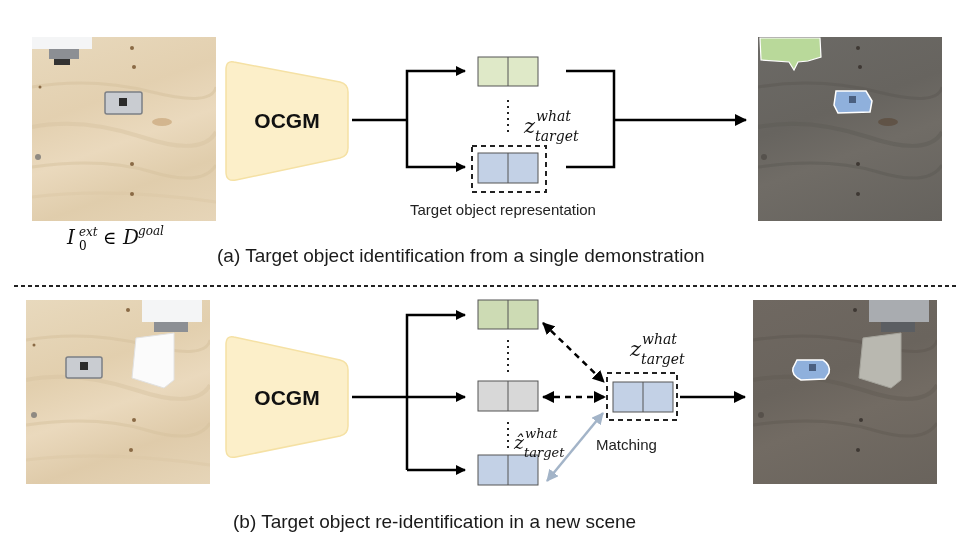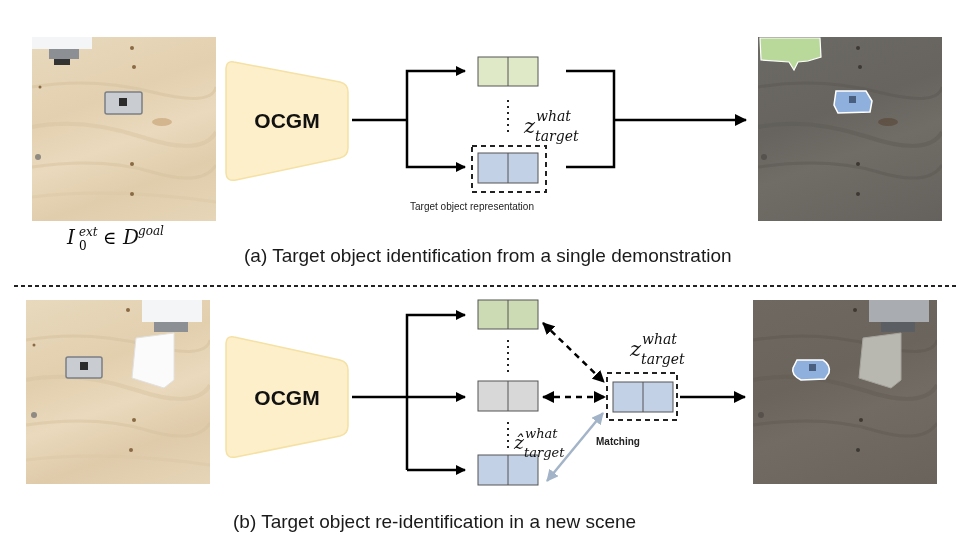--- a/index.html
+++ b/index.html
@@ -3,21 +3,21 @@
 <meta charset="utf-8">
 <style>
   html, body { margin:0; padding:0; background:#ffffff; }
   body { width:970px; height:544px; position:relative; overflow:hidden; font-family:"Liberation Sans", sans-serif; color:#111; }
   .abs { position:absolute; }
   svg.layer { position:absolute; left:0; top:0; }
   .photo { position:absolute; overflow:hidden; }
   .caption { position:absolute; font-size:19px; color:#1a1a1a; white-space:nowrap; }
   .ocgm-label { font-family:"Liberation Sans", sans-serif; font-weight:bold; font-size:21px; fill:#111; }
   .math { font-family:"DejaVu Serif", "Liberation Serif", serif; font-style:italic; fill:#111; }
-  .small-label { position:absolute; font-size:10px; color:#222; white-space:nowrap; }
+  .small-label { position:absolute; font-size:15px; color:#222; white-space:nowrap; }
 </style>
 </head>
 <body>
 
 <div class="photo" style="left:32px; top:37px; width:184px; height:184px; background:linear-gradient(160deg,#e8d9bd 0%,#e3d0b0 35%,#ead9bd 55%,#e0cdac 75%,#e6d5b8 100%);">
   <svg width="184" height="184">
     <path d="M0 50 Q60 40 120 55 T184 50" stroke="#d7c3a0" stroke-width="3" fill="none" opacity="0.6"></path>
     <path d="M0 90 Q50 80 110 100 T184 95" stroke="#d8c4a1" stroke-width="4" fill="none" opacity="0.5"></path>
     <path d="M0 130 Q70 120 120 135 T184 128" stroke="#d6c29e" stroke-width="3" fill="none" opacity="0.5"></path>
     <path d="M0 160 Q80 150 184 165" stroke="#dbc8a6" stroke-width="3" fill="none" opacity="0.5"></path>
@@ -158,23 +158,23 @@
   </g>
   <g>
     <text class="math" x="630" y="356" font-size="21">z</text>
     <text class="math" x="642" y="344" font-size="14">what</text>
     <text class="math" x="641" y="364" font-size="14">target</text>
   </g>
   <line x1="680" y1="397" x2="745" y2="397" stroke="#000" stroke-width="2.5" marker-end="url(#ahs)"></line>
 </svg>
 
 <div class="small-label" style="left:410px; top:201px;">Target object representation</div>
-<div class="small-label" style="left:596px; top:436px;font-weight:bold;">Matching</div>
-
-<div class="caption" style="left:244px; top:245px;">(a) Target object identification from a single demonstration</div>
+<div class="small-label" style="left:596px; top:436px;">Matching</div>
+
+<div class="caption" style="left:217px; top:245px;">(a) Target object identification from a single demonstration</div>
 
 <div class="photo" style="left:26px; top:300px; width:184px; height:184px; background:linear-gradient(160deg,#e8d9bd 0%,#e2cfae 35%,#ead9bd 55%,#dfcbaa 75%,#e6d5b8 100%);">
   <svg width="184" height="184">
     <path d="M0 40 Q60 30 120 45 T184 40" stroke="#d7c3a0" stroke-width="3" fill="none" opacity="0.6"></path>
     <path d="M0 80 Q50 70 110 90 T184 85" stroke="#d8c4a1" stroke-width="4" fill="none" opacity="0.5"></path>
     <path d="M0 125 Q70 115 120 130 T184 123" stroke="#d6c29e" stroke-width="3" fill="none" opacity="0.5"></path>
     <path d="M0 160 Q80 150 184 165" stroke="#dbc8a6" stroke-width="3" fill="none" opacity="0.5"></path>
     <circle cx="102" cy="10" r="2" fill="#8a6a45"></circle>
     <circle cx="8" cy="45" r="1.5" fill="#8a6a45"></circle>
     <circle cx="108" cy="120" r="2" fill="#8a6a45"></circle>

